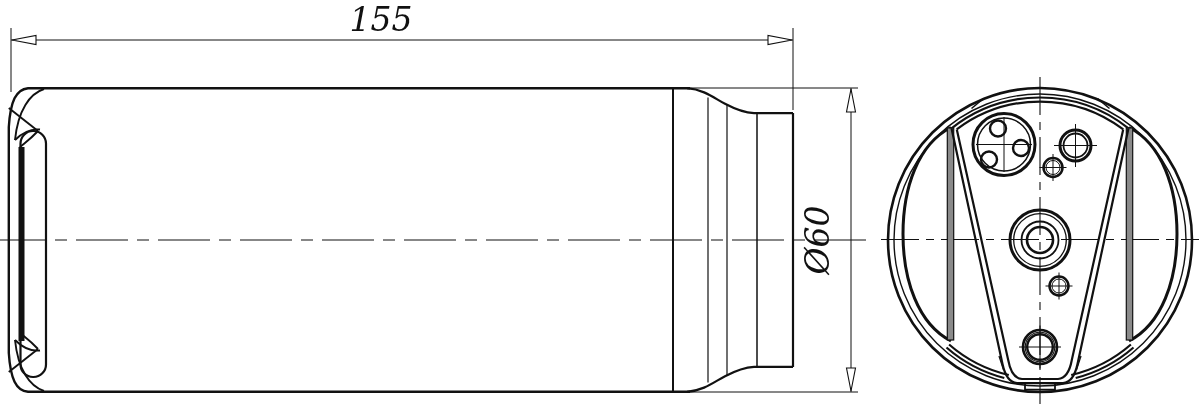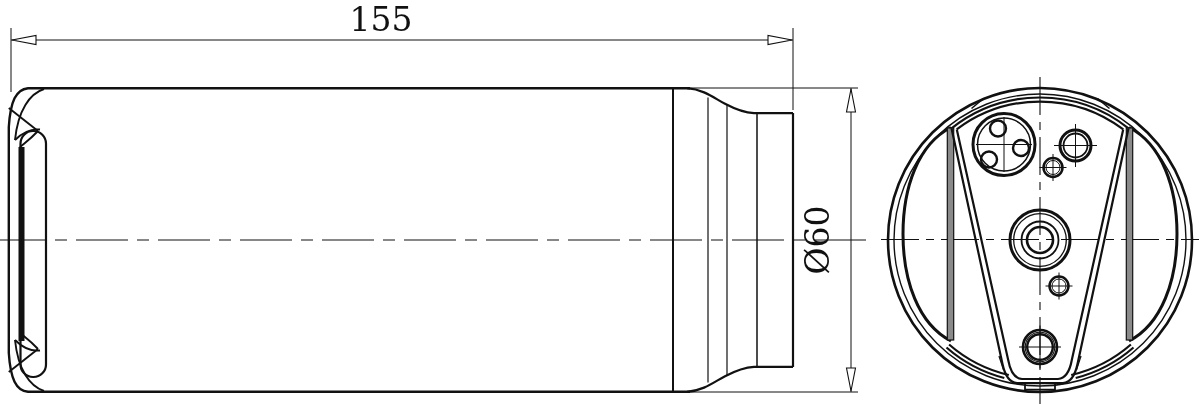--- a/index.html
+++ b/index.html
@@ -1,18 +1,19 @@
 <!DOCTYPE html>
 <html><head>
 <meta charset="utf-8">
 <style>
   html,body{margin:0;padding:0;background:#fff;}
   .stage{
     position:relative;width:1200px;height:404px;background:#ffffff;overflow:hidden;
     font-family:"DejaVu Serif","Liberation Serif",serif;
+    font-style:italic;
   }
   svg{display:block}
   text.dim{
     font-family:"DejaVu Serif","Liberation Serif",serif;
     font-size:33px;fill:#111;
   }
 </style>
 </head>
 <body>
 

